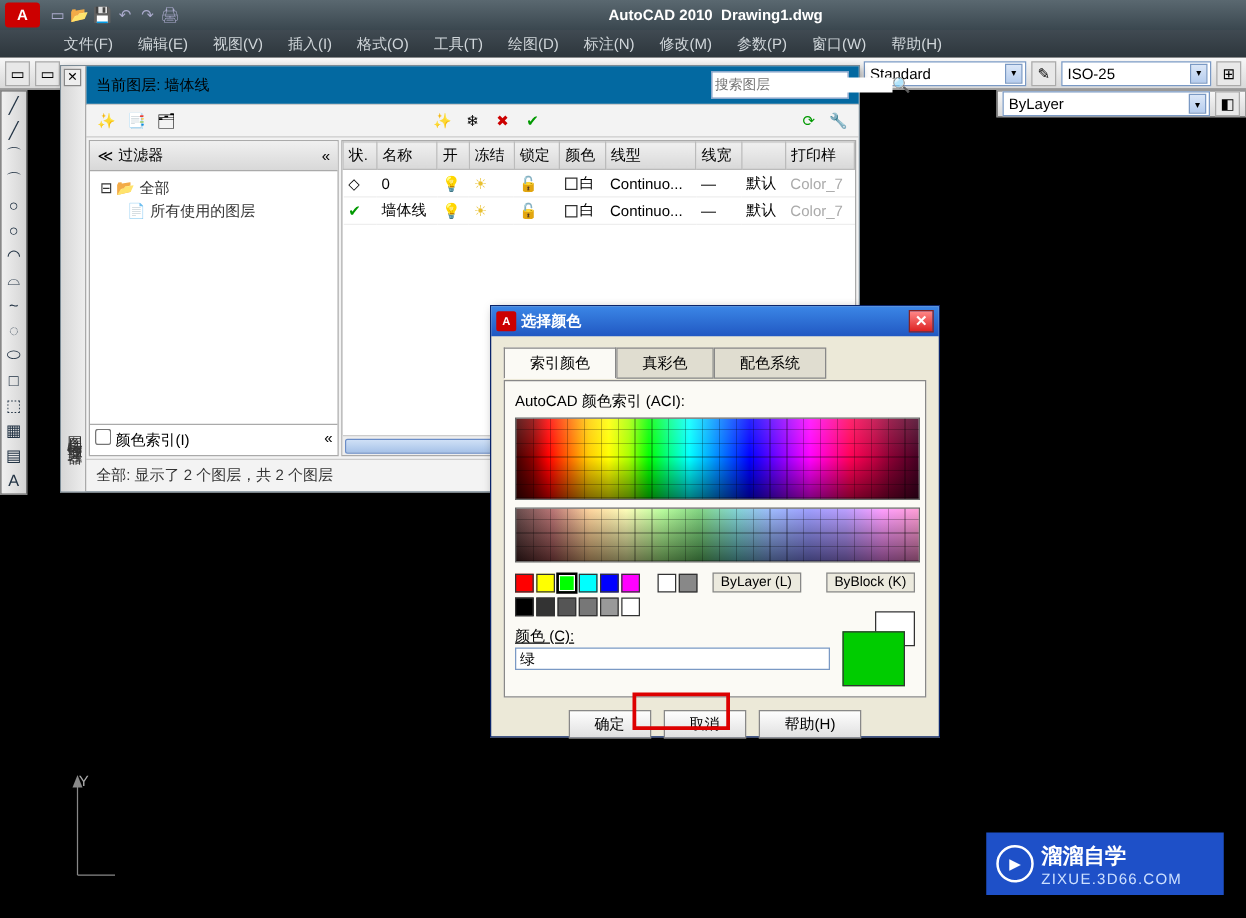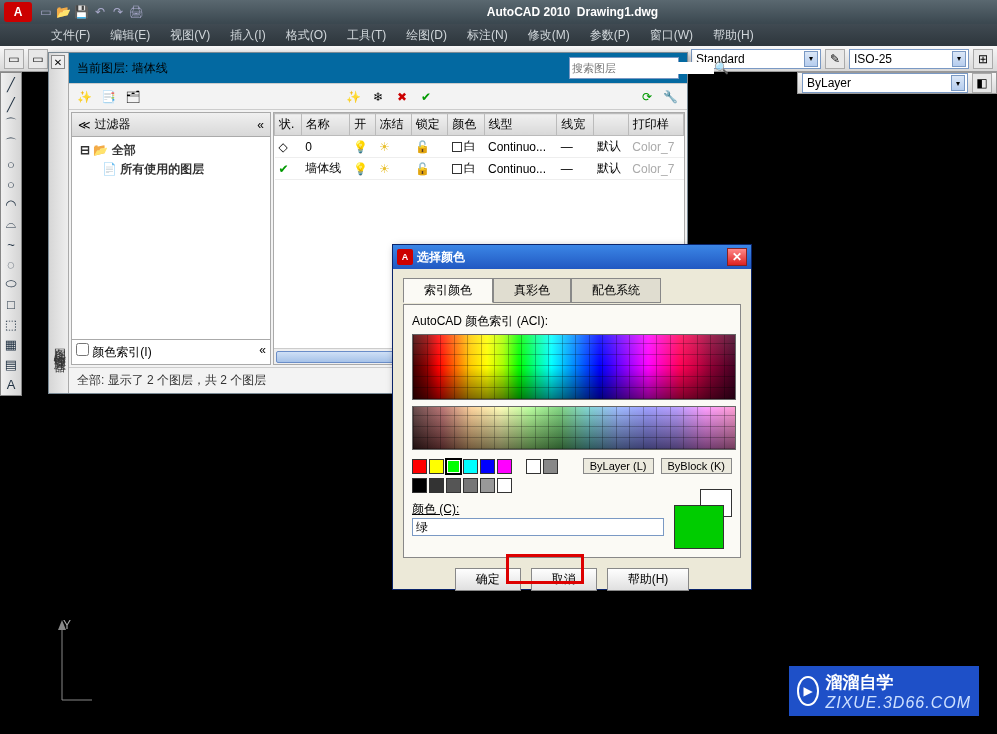--- a/index.html
+++ b/index.html
@@ -40,21 +40,21 @@
 .lm-title { padding:4px 8px; background:#0369a1; border-bottom:1px solid #ccc; display:flex;align-items:center;}
 .lm-search { margin-left:auto; width:110px; height:22px; border:1px solid #7a99c4; background:#fff; display:flex;align-items:center;padding:0 2px;}
 .lm-search input { border:none; outline:none; flex:1; color:#888; font-size:11px;}
 .lm-toolbar { height:26px; display:flex; align-items:center; padding:0 6px; gap:6px; border-bottom:1px solid #ccc;}
 .lm-toolbar .grp { display:flex; gap:4px;}
 .lm-toolbar .tb { width:20px;height:20px;display:inline-flex;align-items:center;justify-content:center;cursor:pointer;}
 .lm-toolbar .spacer { flex:1;}
 .lm-main { flex:1; display:flex;}
 .lm-tree { width:200px; border:1px solid #aaa; margin:2px; background:#fff; display:flex;flex-direction:column;}
 .lm-tree-hd { background:linear-gradient(#f0f0f0,#d8d8d8); border-bottom:1px solid #aaa; padding:3px 6px; display:flex;align-items:center;gap:4px;}
-.lm-tree-body { flex:1; padding:4px 8px; color:#333;font-weight:bold;}
+.lm-tree-body { flex:1; padding:4px 8px; color:#333;}
 .lm-tree-body .node { padding:1px 0;}
 .lm-tree-foot { border-top:1px solid #aaa; padding:3px 4px;}
 .lm-grid { flex:1; border:1px solid #aaa; margin:2px 2px 2px 0; background:#fff; overflow:hidden; position:relative;}
 .lm-grid table { width:100%; border-collapse:collapse;}
 .lm-grid th { background:linear-gradient(#f0f0f0,#d8d8d8); border:1px solid #bbb; padding:2px 4px; font-weight:normal; text-align:left; white-space:nowrap;}
 .lm-grid td { border-bottom:1px solid #eee; padding:2px 4px; white-space:nowrap;}
 .lm-grid .scrolltrack { position:absolute; left:0; right:0; bottom:0; height:16px; background:#eee; border-top:1px solid #ccc;}
 .lm-grid .scrollthumb { position:absolute; left:2px; top:2px; width:120px; height:12px; background:linear-gradient(#cfe0f6,#a6c2e8); border:1px solid #6a8dc8; border-radius:2px;}
 .lm-status { padding:4px 8px; border-top:1px solid #ccc; color:#333;}
 .dim { color:#aaa;}
@@ -90,39 +90,39 @@
   #422, #a55, #fc8, #ffa, #af8, #6c6, #6cc, #8af, #88f, #a8f, #f8f, #f8c);
   position:relative; border:1px solid #666; margin-bottom:8px;}
 .aci-lower::before { content:''; position:absolute; inset:0; background:linear-gradient(180deg,rgba(255,255,255,.2),rgba(0,0,0,.55));}
 .aci-lower .gridlines { position:absolute; inset:0; background-image:
   repeating-linear-gradient(90deg,rgba(0,0,0,.25) 0 1px,transparent 1px 13.5px),
   repeating-linear-gradient(0deg,rgba(0,0,0,.25) 0 1px,transparent 1px 11px);}
 
 .stdrow { display:flex; align-items:center; gap:2px; margin-bottom:4px;}
 .stdrow .sw { width:15px;height:15px;border:1px solid #333;cursor:pointer;}
 .stdrow .sw.sel { outline:2px solid #000; outline-offset:-1px; box-shadow:0 0 0 1px #fff inset;}
-.bylayer-btns { margin-left:auto; display:flex; gap:7px;}
+.bylayer-btns { margin-left:auto; display:flex; gap:20px;}
 .bylayer-btns button { padding:1px 6px; border:1px solid #888; background:#eceade; cursor:pointer; font-size:11px;}
 .grays { display:flex; gap:2px; margin-bottom:8px;}
 .grays .sw { width:15px;height:15px;border:1px solid #333;}
 .preview-row { display:flex; gap:10px; align-items:flex-start;}
 .preview-left { flex:1;text-decoration:underline;}
 .preview-left input { width:100%; border:1px solid #7a99c4; padding:1px 3px;}
 .preview-sw { width:58px; height:48px; position:relative;}
 .preview-sw .old { position:absolute; right:0; top:-12px; width:32px;height:28px; background:#fff; border:1px solid #333;}
 .preview-sw .new { position:absolute; left:0; bottom:0; width:50px;height:44px; background:#0c0; border:1px solid #333;}
 .dlg-buttons { display:flex; justify-content:center; gap:10px; margin-top:10px;}
 .dlg-buttons button { padding:2px 20px; border:1px solid #888; background:linear-gradient(#fefefe,#e0e0e0); cursor:pointer;}
 .ok-highlight { position:absolute; border:3px solid #d00; pointer-events:none; z-index:20;}
 
 
 .watermark { position:absolute; right:18px; bottom:18px; width:190px; height:50px; background:#1e50c8; color:#fff; display:flex;align-items:center; padding:0 8px; gap:6px; z-index:3;}
 .watermark .play { width:30px;height:30px;border:2px solid #fff;border-radius:50%;display:flex;align-items:center;justify-content:center;}
 .watermark .txt .t1 { font-size:17px; font-weight:bold;}
-.watermark .txt .t2 { font-size:16px; letter-spacing:1px; color:#cde0ff;font-style:italic;}
+.watermark .txt .t2 { font-size:12px; letter-spacing:1px; color:#cde0ff;}
 </style>
 </head>
 <body>
 
 <div class="titlebar">
   <div class="app-icon">A</div>
   <div class="qat">
     <span>▭</span>
     <span>📂</span>
     <span>💾</span>

